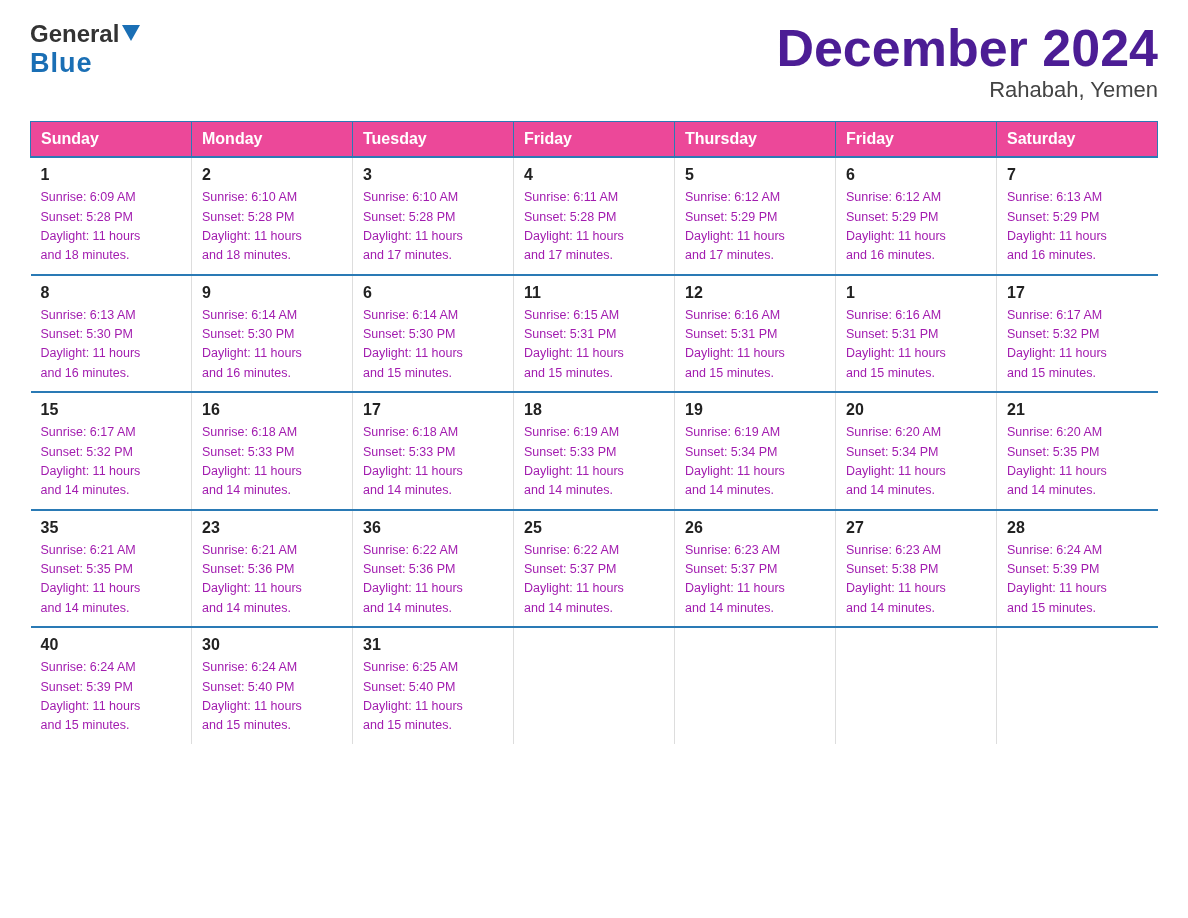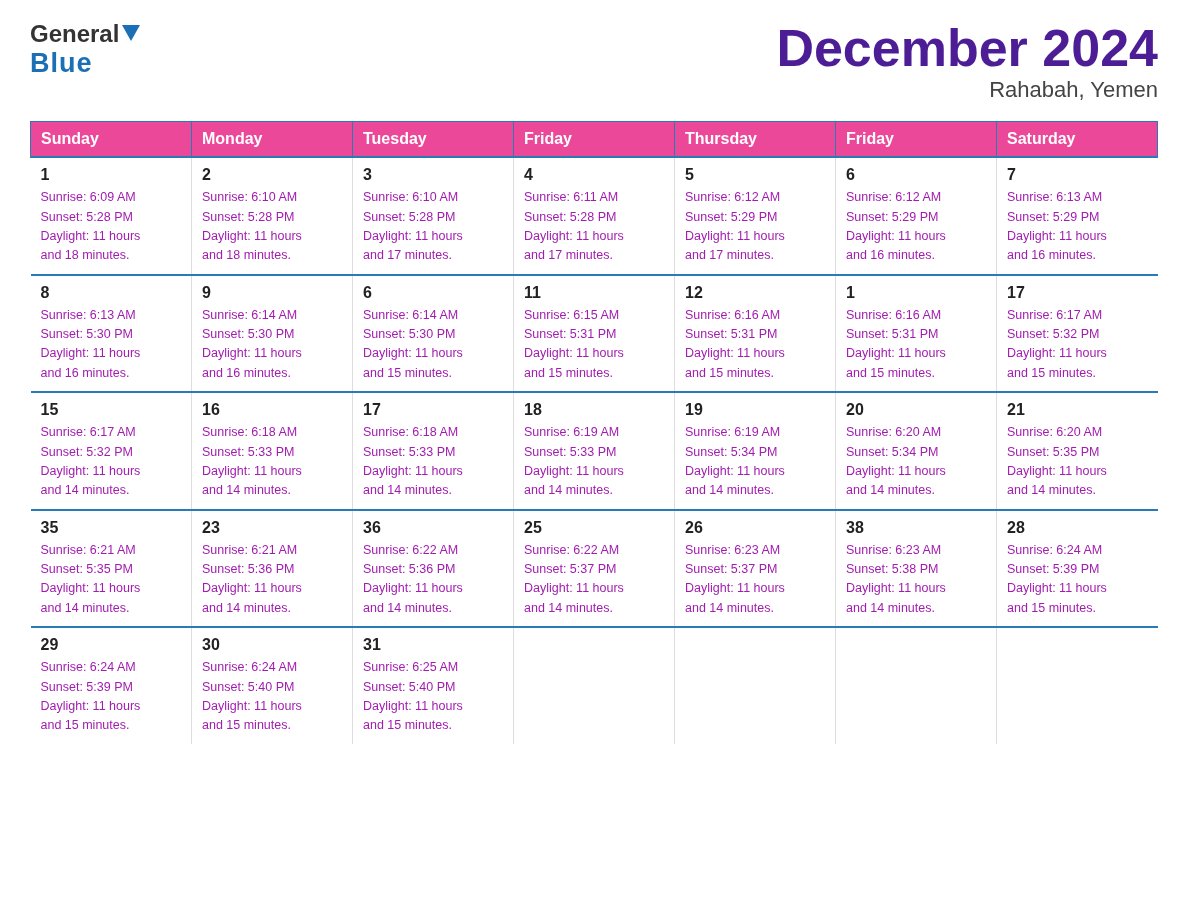--- a/index.html
+++ b/index.html
@@ -369,41 +369,41 @@
         <td>
         <span class="day-num">26</span>
         <div class="day-info">
           Sunrise: 6:23 AM<br>
           Sunset: 5:37 PM<br>
           Daylight: 11 hours<br>
           and 14 minutes.
         </div>
       </td>
         <td>
-        <span class="day-num">38</span>
+        <span class="day-num">27</span>
         <div class="day-info">
           Sunrise: 6:23 AM<br>
           Sunset: 5:38 PM<br>
           Daylight: 11 hours<br>
           and 14 minutes.
         </div>
       </td>
         <td>
         <span class="day-num">28</span>
         <div class="day-info">
           Sunrise: 6:24 AM<br>
           Sunset: 5:39 PM<br>
           Daylight: 11 hours<br>
           and 15 minutes.
         </div>
       </td>
       </tr>
       <tr>
         <td>
-        <span class="day-num">29</span>
+        <span class="day-num">40</span>
         <div class="day-info">
           Sunrise: 6:24 AM<br>
           Sunset: 5:39 PM<br>
           Daylight: 11 hours<br>
           and 15 minutes.
         </div>
       </td>
         <td>
         <span class="day-num">30</span>
         <div class="day-info">

